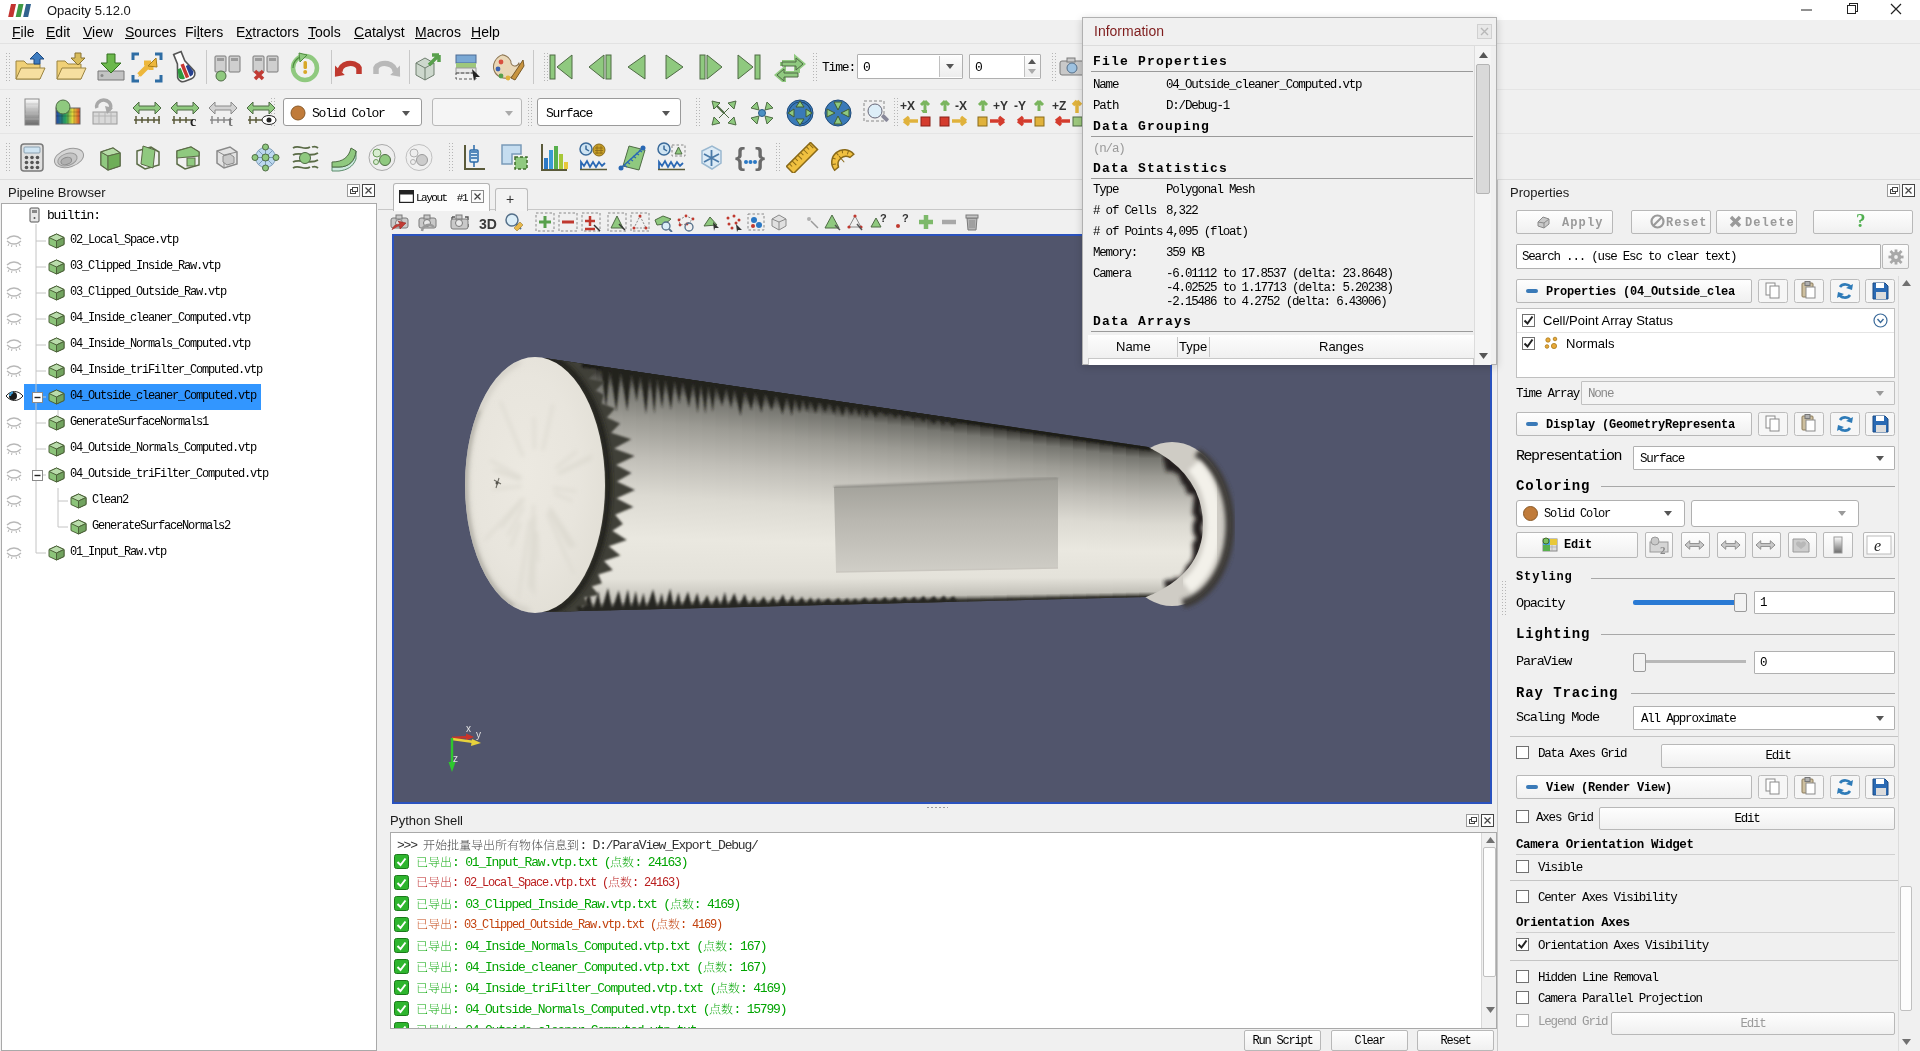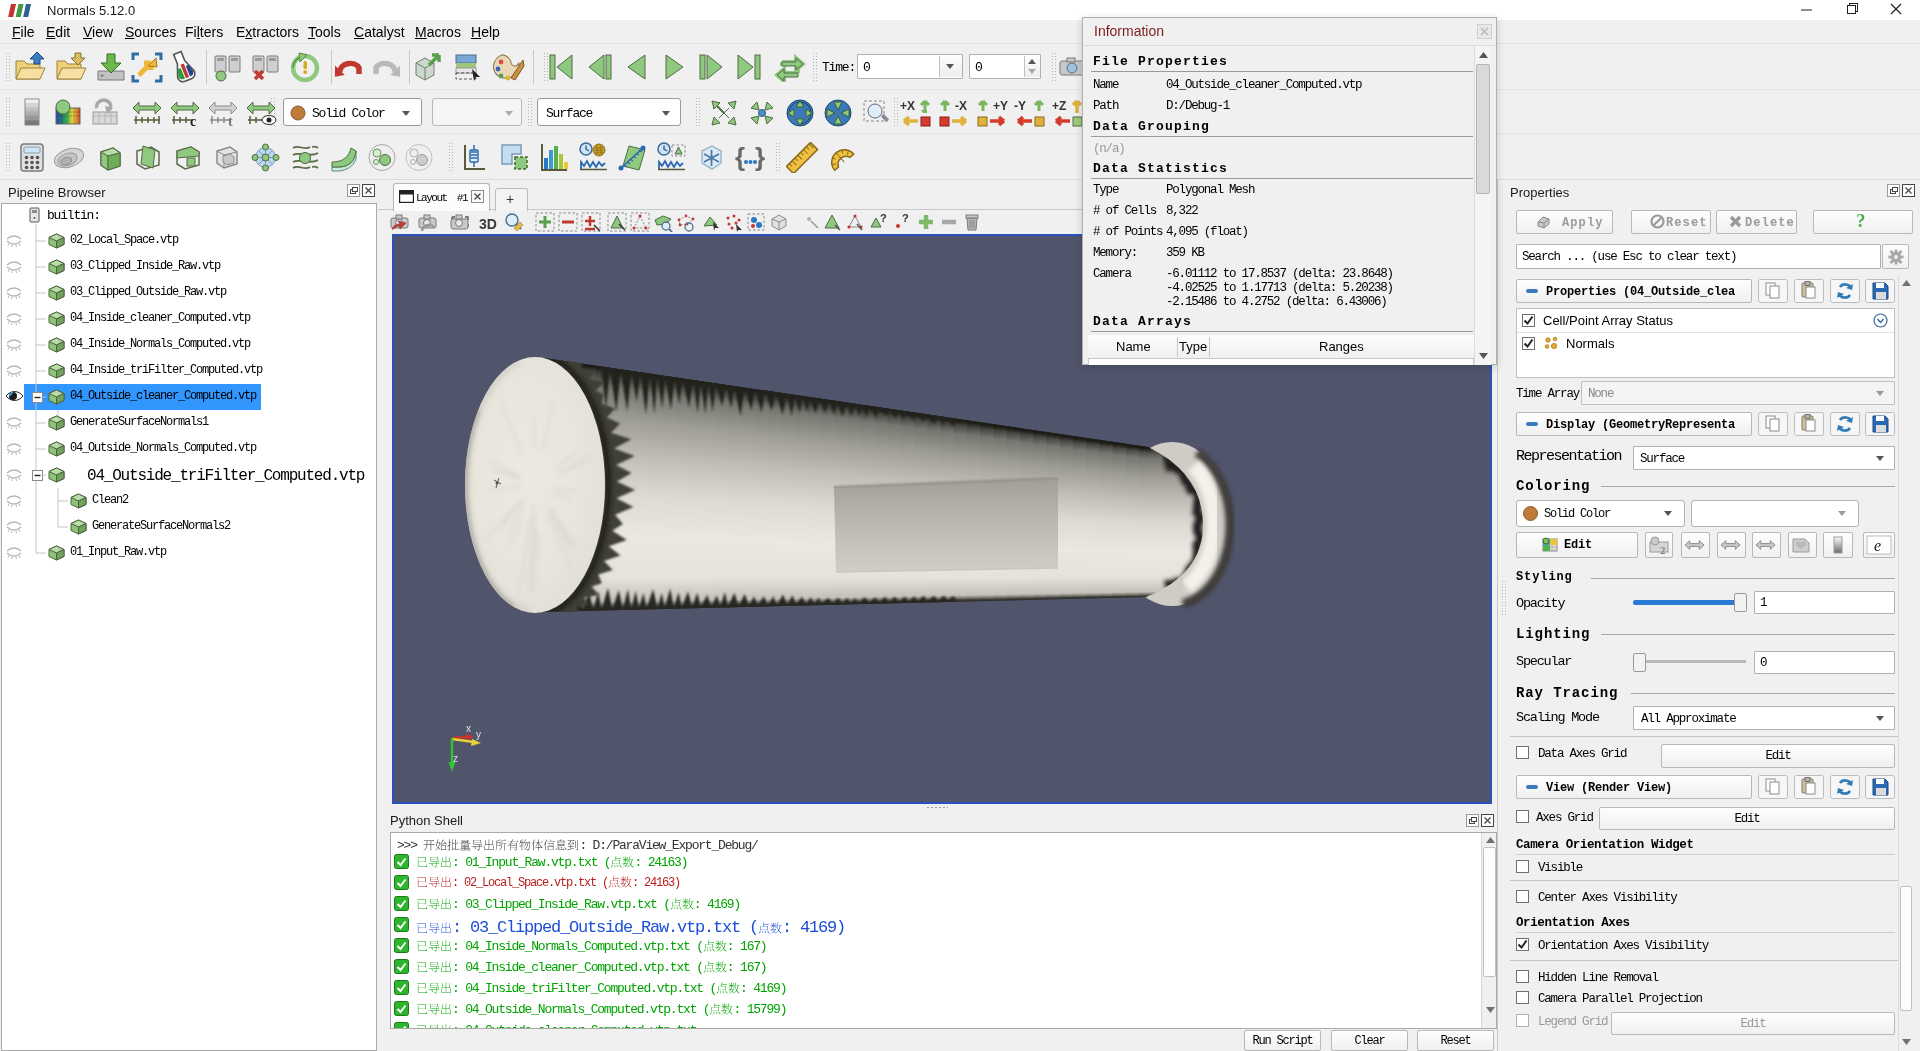--- a/index.html
+++ b/index.html
@@ -39,21 +39,21 @@
       <path id="c6570" d="M54 70V74H6L5 70ZM50 70 54 67 60 73Q59 74 56 74Q52 84 46 92Q41 100 31 106Q22 111 8 114L7 112Q27 107 37 96Q47 86 51 70ZM14 87Q23 88 30 90Q37 92 41 94Q46 96 49 98Q52 100 53 102Q54 103 54 105Q54 106 53 107Q52 107 51 107Q48 103 44 101Q39 98 34 95Q28 93 23 91Q18 90 13 89ZM13 89Q15 86 17 82Q20 78 22 74Q25 69 27 65Q29 61 30 58L39 61Q39 63 38 63Q36 64 33 63L35 62Q33 65 31 70Q28 75 25 80Q22 85 19 89ZM107 27Q107 27 108 27Q109 28 110 29Q112 30 113 32Q115 33 116 34Q116 36 113 36H72V33H102ZM86 8Q86 9 85 10Q84 11 81 11Q78 26 73 40Q67 54 60 63L58 62Q62 55 66 46Q69 37 71 27Q74 16 76 6ZM105 33Q103 48 100 60Q97 72 91 82Q85 92 75 100Q66 108 52 114L51 112Q63 106 72 98Q81 89 86 80Q92 70 94 58Q97 46 98 33ZM71 35Q74 51 79 65Q84 79 93 91Q102 102 116 110L116 111Q114 111 113 112Q111 113 110 114Q97 106 89 94Q81 83 76 69Q72 54 69 39ZM60 13Q59 14 58 14Q57 15 55 15Q53 18 50 22Q47 26 44 28L42 27Q44 24 46 19Q49 14 51 9ZM13 11Q17 13 20 15Q23 17 24 20Q25 22 25 23Q25 25 25 26Q24 27 23 28Q22 28 20 27Q20 23 17 19Q14 14 11 12ZM36 36Q43 38 47 40Q51 43 54 46Q56 48 57 50Q58 52 58 54Q57 55 56 56Q55 56 53 55Q52 52 49 49Q46 45 42 42Q38 39 35 37ZM37 32Q32 41 24 48Q16 56 6 61L5 59Q13 53 20 46Q26 39 30 30H37ZM41 7Q41 8 40 9Q39 10 37 10V56Q37 57 36 57Q36 58 35 58Q34 59 33 59H32V6ZM57 24Q57 24 58 26Q60 27 62 28Q64 30 66 32Q65 34 63 34H7L6 30H52Z"></path>
     </defs>
   </svg>
 
 <div class="abs" style="left:0;top:0;width:1920px;height:20px;background:#fff">
 <svg class="abs" style="left:8;top:3px" width="30" height="15" viewBox="0 0 30 15">
 <path d="M3 1 L8 1 L5.2 14 L0.2 14 Z" fill="#c33330"></path>
 <path d="M10.5 1 L15.5 1 L12.7 14 L7.7 14 Z" fill="#3f9946"></path>
 <path d="M18 1 L23 1 L20.2 14 L15.2 14 Z" fill="#31628e"></path>
 </svg>
-<div class="abs" style="left:47px;top:3px;font-size:13px;color:#181818">Normals 5.12.0</div>
+<div class="abs" style="left:47px;top:3px;font-size:13px;color:#181818">Opacity 5.12.0</div>
 <svg class="abs" style="left:1795px;top:0" width="125" height="20" viewBox="0 0 125 20">
 <line x1="6" y1="10" x2="17" y2="10" stroke="#222" stroke-width="1"></line>
 <rect x="52.5" y="5.5" width="8" height="8" fill="none" stroke="#222"></rect>
 <rect x="54.5" y="3.5" width="8" height="8" fill="none" stroke="#222"></rect>
 <rect x="52.5" y="5.5" width="8" height="8" fill="#fff" stroke="#222"></rect>
 <path d="M96 4 L106 14 M106 4 L96 14" stroke="#222" stroke-width="1.2" fill="none"></path>
 </svg>
 </div>
 
 <div class="abs" style="left:0;top:20px;width:1920px;height:24px;background:#f0f0f0;border-bottom:1px solid #e2e2e2">
@@ -640,21 +640,21 @@
 <svg class="abs" style="left:5px;top:288px" width="18" height="13" viewBox="0 0 18 13">
       <use href="#eyec"></use>
     </svg>
 <svg class="abs" style="left:32px;top:290px" width="11" height="11" viewBox="0 0 11 11">
       <rect x="0.5" y="0.5" width="10" height="10" fill="#fff" stroke="#8a8a8a"></rect>
       <path d="M2.5 5.5 L8.5 5.5" stroke="#222" stroke-width="1.4"></path>
     </svg>
 <svg class="abs" style="left:48px;top:287px" width="17" height="16" viewBox="0 0 17 16">
       <use href="#cube"></use>
     </svg>
-<div class="mono" style="position:absolute;left:87px;top:287px;font-size:16px">04_Outside_triFilter_Computed.vtp</div>
+<div class="mono" style="position:absolute;left:70px;top:287px;font-size:12px">04_Outside_triFilter_Computed.vtp</div>
 <svg class="abs" style="left:5px;top:314px" width="18" height="13" viewBox="0 0 18 13">
       <use href="#eyec"></use>
     </svg>
 <svg class="abs" style="left:70px;top:313px" width="17" height="16" viewBox="0 0 17 16">
       <use href="#cube"></use>
     </svg>
 <div class="mono" style="position:absolute;left:92px;top:313px;font-size:12px">Clean2</div>
 <svg class="abs" style="left:5px;top:340px" width="18" height="13" viewBox="0 0 18 13">
       <use href="#eyec"></use>
     </svg>
@@ -1661,21 +1661,21 @@
           <use href="#c51FA"></use>
         </svg>: 03_Clipped_Inside_Raw.vtp.txt (<svg class="ck" viewBox="0 0 120 120">
           <use href="#c70B9"></use>
         </svg><svg class="ck" viewBox="0 0 120 120">
           <use href="#c6570"></use>
         </svg>: 4169)</div>
 <svg class="abs" style="left:3px;top:84px" width="15" height="15" viewBox="0 0 15 15">
 <rect x="0.5" y="0.5" width="14" height="14" rx="2" fill="#2eb52e" stroke="#1a7a1a"></rect>
 <path d="M3.5 8 L6.5 11 L11.5 4.5" stroke="#fff" stroke-width="2" fill="none"></path>
       </svg>
-<div class="mono" style="position:absolute;left:25px;top:85px;font-size:17px;color:#1d4ed8"><svg class="ck" viewBox="0 0 120 120">
+<div class="mono" style="position:absolute;left:25px;top:85px;font-size:12px;color:#c2410c"><svg class="ck" viewBox="0 0 120 120">
           <use href="#c5DF2"></use>
         </svg><svg class="ck" viewBox="0 0 120 120">
           <use href="#c5BFC"></use>
         </svg><svg class="ck" viewBox="0 0 120 120">
           <use href="#c51FA"></use>
         </svg>: 03_Clipped_Outside_Raw.vtp.txt (<svg class="ck" viewBox="0 0 120 120">
           <use href="#c70B9"></use>
         </svg><svg class="ck" viewBox="0 0 120 120">
           <use href="#c6570"></use>
         </svg>: 4169)</div>
@@ -1955,21 +1955,21 @@
     </svg>
 <div class="secbold" style="left:18px;top:390px;font-size:12px;letter-spacing:0.9px">Styling</div>
 <div class="hdrline" style="left:93px;top:398px;width:304px"></div>
 <div class="mono" style="position:absolute;left:18px;top:416px;font-size:13.5px">Opacity</div>
 <div class="abs" style="left:135px;top:420px;width:113px;height:5px;background:#2a7ad4;border-radius:2px"></div>
 <div class="abs" style="left:236px;top:413px;width:13px;height:19px;background:#f2f2f2;border:1px solid #9a9a9a;border-radius:2px"></div>
 <div class="combo" style="left:256px;top:411px;width:141px;height:23px"></div>
 <div class="mono" style="position:absolute;left:262px;top:416px;font-size:12.5px">1</div>
 <div class="secbold" style="left:18px;top:446px;font-size:14px;letter-spacing:0.9px">Lighting</div>
 <div class="hdrline" style="left:103px;top:454px;width:294px"></div>
-<div class="mono" style="position:absolute;left:18px;top:474px;font-size:13.5px">Specular</div>
+<div class="mono" style="position:absolute;left:18px;top:474px;font-size:13.5px">ParaView</div>
 <div class="abs" style="left:135px;top:480px;width:113px;height:3px;background:#b8b8b8"></div>
 <div class="abs" style="left:135px;top:473px;width:13px;height:19px;background:#f2f2f2;border:1px solid #9a9a9a;border-radius:2px"></div>
 <div class="combo" style="left:256px;top:471px;width:141px;height:23px"></div>
 <div class="mono" style="position:absolute;left:262px;top:476px;font-size:12.5px">0</div>
 <div class="secbold" style="left:18px;top:505px;font-size:14px;letter-spacing:0.9px">Ray Tracing</div>
 <div class="hdrline" style="left:133px;top:513px;width:264px"></div>
 <div class="mono" style="position:absolute;left:18px;top:530px;font-size:13.5px">Scaling Mode</div>
 <div class="combo" style="left:135px;top:526px;width:262px;height:24px"></div>
 <div class="mono" style="position:absolute;left:143px;top:532px;font-size:12.5px">All Approximate</div>
 <div class="combarrow" style="left:378px;top:536px"></div>

